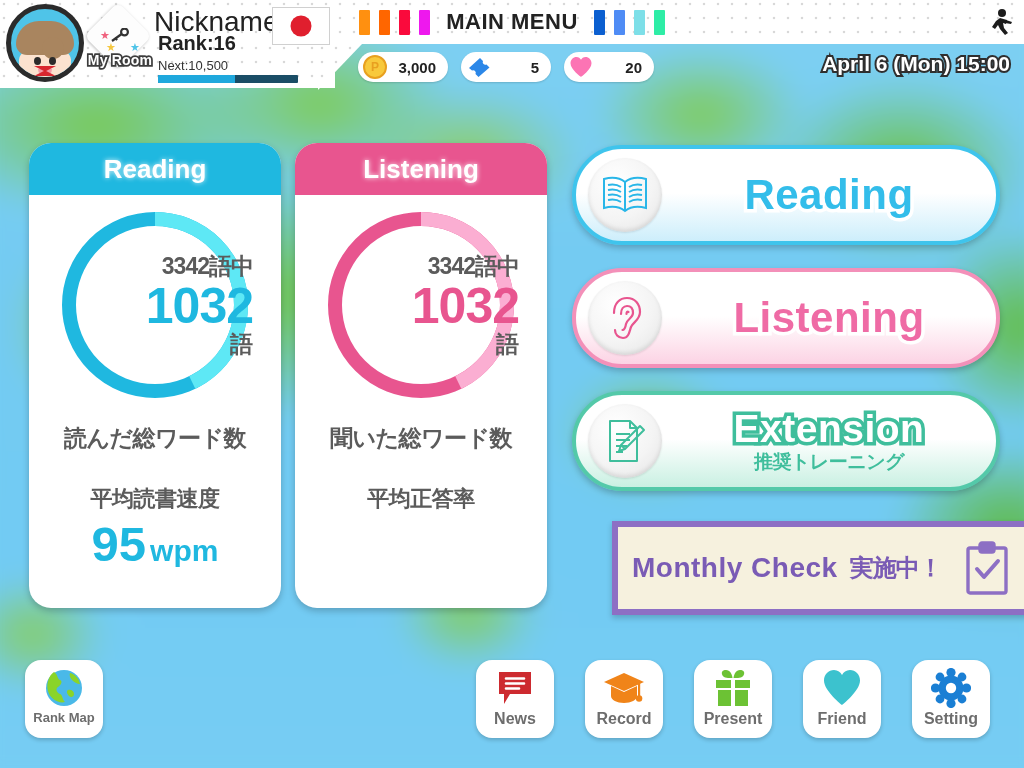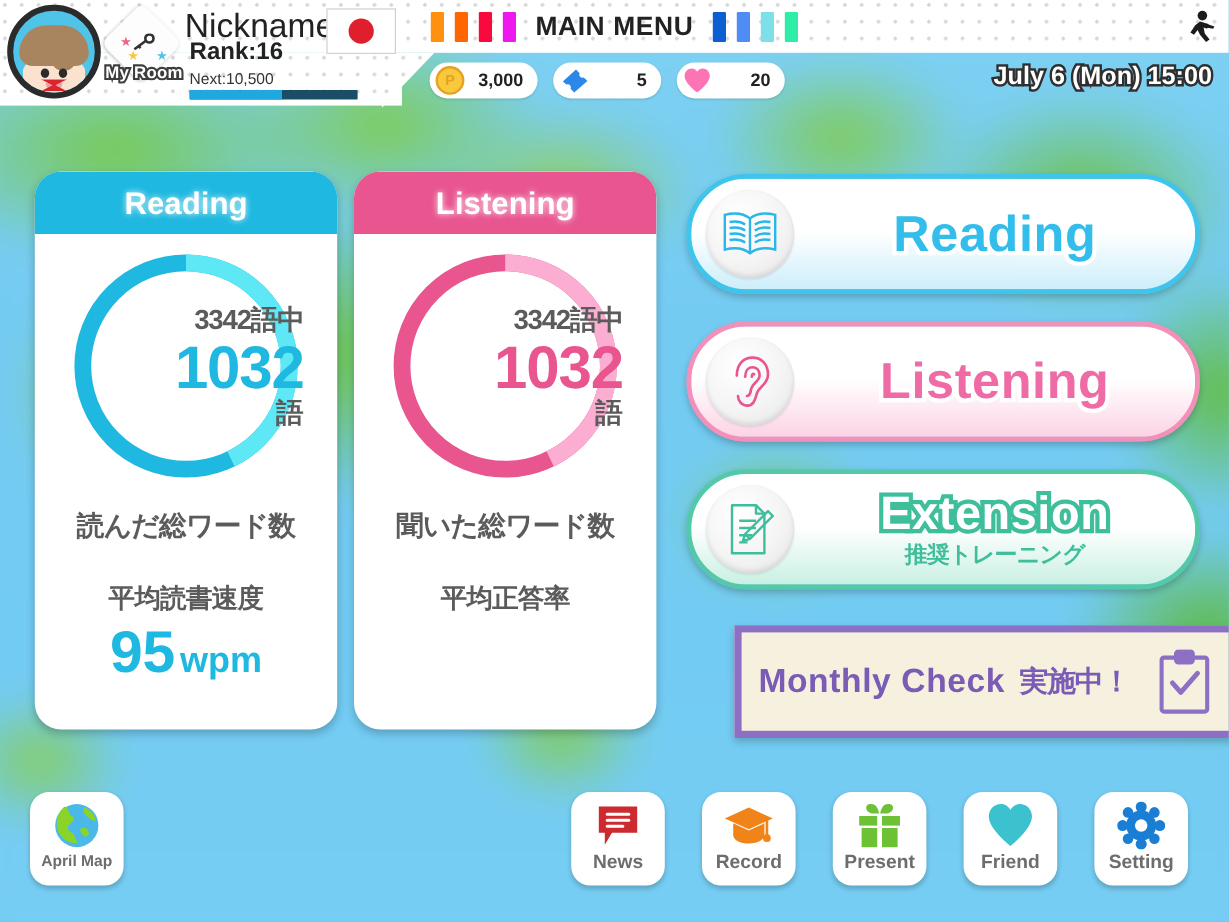--- a/index.html
+++ b/index.html
@@ -290,21 +290,21 @@
   <div class="pill">
     <span class="heartpill">
       <svg viewBox="0 0 24 22">
           <path fill="#fc74b4" d="M12 21 C12 21 1.5 13.6 1.5 7.3 C1.5 3.6 4.3 1 7.4 1 C9.6 1 11.2 2.3 12 3.8 C12.8 2.3 14.4 1 16.6 1 C19.7 1 22.5 3.6 22.5 7.3 C22.5 13.6 12 21 12 21 Z"></path>
         </svg>
     </span>
     <span class="pv">20</span>
   </div>
 </div>
 
-<div class="datetime">July 6 (Mon) 15:00</div>
+<div class="datetime">April 6 (Mon) 15:00</div>
 
 <div class="card" id="card-reading">
   <div class="card-head">Reading</div>
   <div class="ring-wrap">
     <svg viewBox="0 0 196 196">
       <circle cx="98" cy="98" r="86" fill="none" stroke="#1fb8e0" stroke-width="14"></circle>
       <circle id="r-arc" cx="98" cy="98" r="86" fill="none" stroke="#5ee8f5" stroke-width="14" transform="rotate(-90 98 98)" stroke-dasharray="231.16341399938273 309.1905224180617"></circle>
     </svg>
     <div class="ring-text">
       <div class="ring-top">3342語中</div>
@@ -401,21 +401,21 @@
 
 <div class="navbtn" id="nav-worldmap">
   <span class="nv-ic">
     <svg width="40" height="40" viewBox="0 0 40 40">
       <circle cx="20" cy="20" r="18" fill="#4ab9e8"></circle>
       <path fill="#8ad429" d="M10 4 C14 6 13 11 16 12 C19 13 17 17 14 19 C11 21 13 25 16 26 C19 27 18 32 21 34 C15 36 6 31 4 23 C2 16 5 7 10 4 Z"></path>
       <path fill="#8ad429" d="M26 5 C31 6 35 11 36 16 C33 16 30 14 28 12 C26 10 25 7 26 5 Z"></path>
       <path fill="#8ad429" d="M24 22 C27 21 30 23 30 26 C30 29 27 30 25 28 C23 26 22 23 24 22 Z"></path>
     </svg>
   </span>
-  <span class="nv-lb">April Map</span>
+  <span class="nv-lb">Rank Map</span>
 </div>
 
 <div class="navbtn" id="nav-news">
   <span class="nv-ic">
     <svg width="40" height="38" viewBox="0 0 40 38">
       <path fill="#cd2a2f" d="M4 3 L36 3 L36 25 L15 25 L9 35 L9 25 L4 25 Z"></path>
       <g stroke="#fff" stroke-width="2.6" stroke-linecap="round">
         <path d="M11 9.5 L29 9.5 M11 14.5 L29 14.5 M11 19.5 L24 19.5"></path>
       </g>
     </svg>

